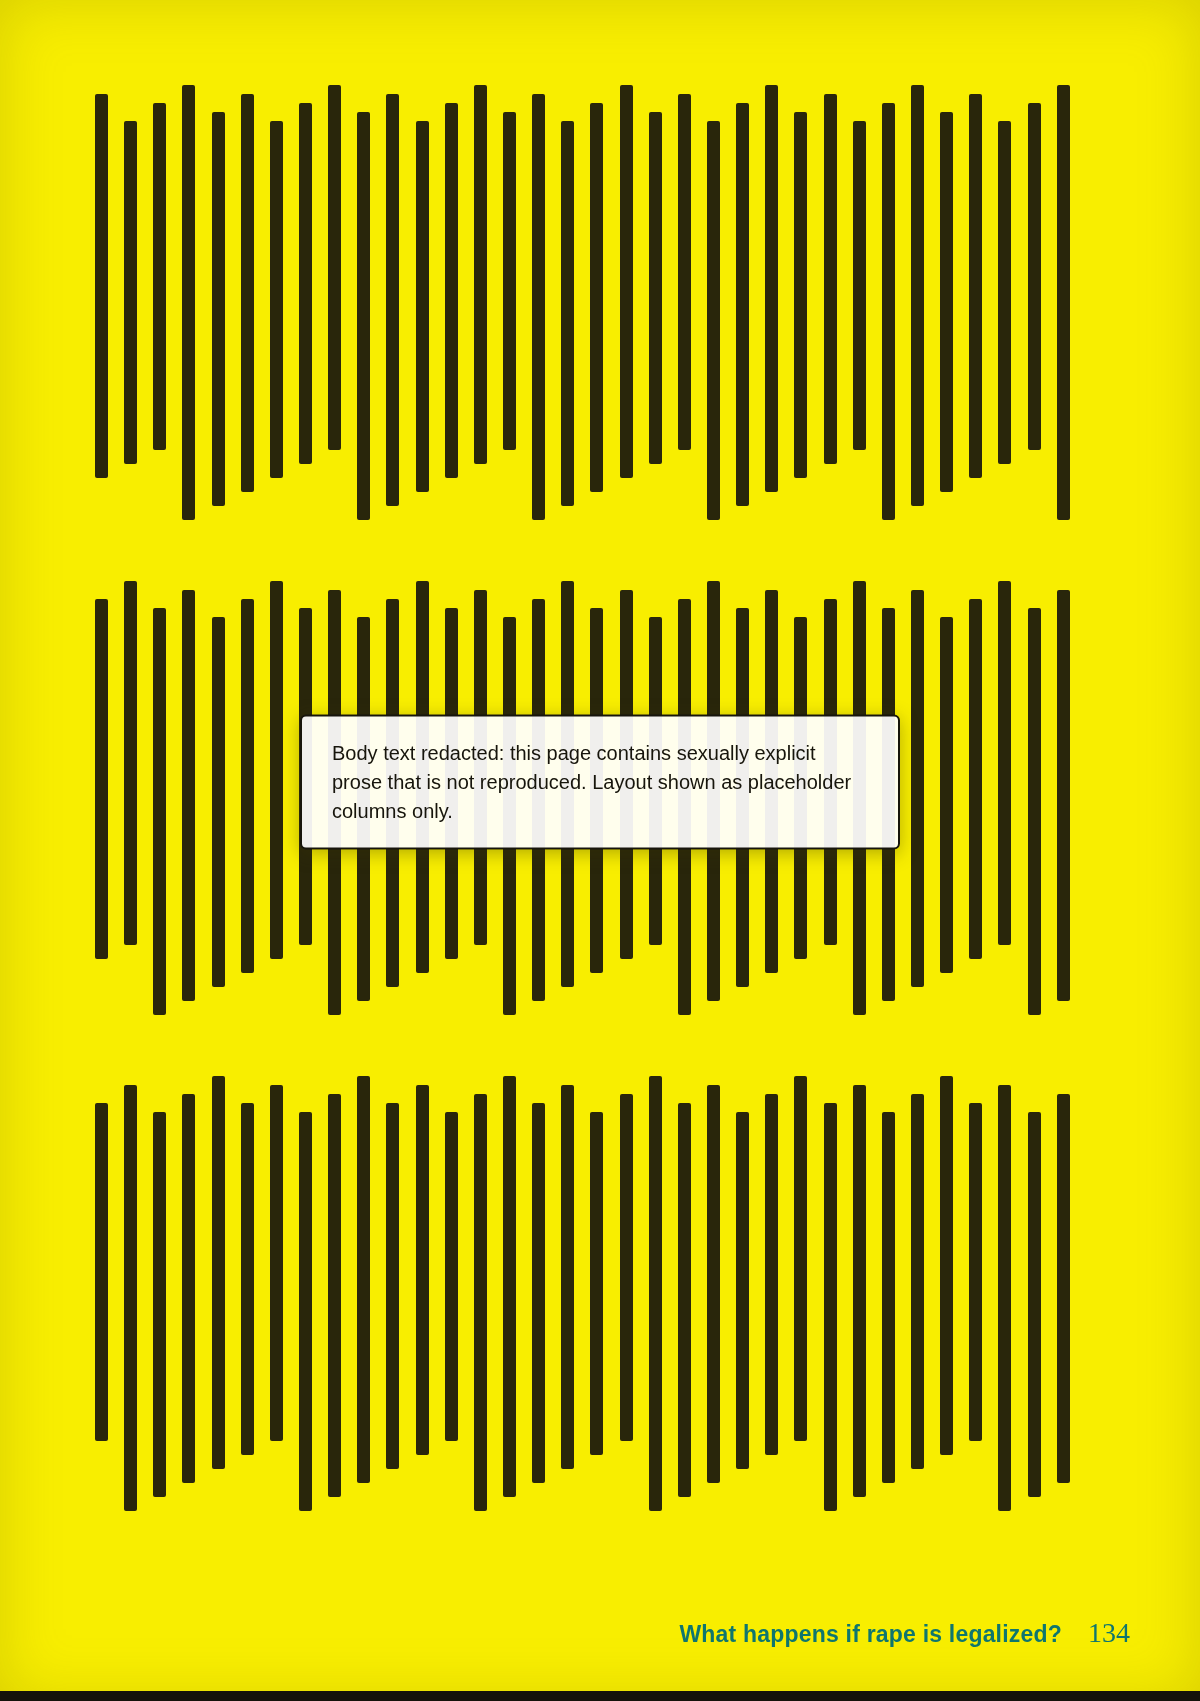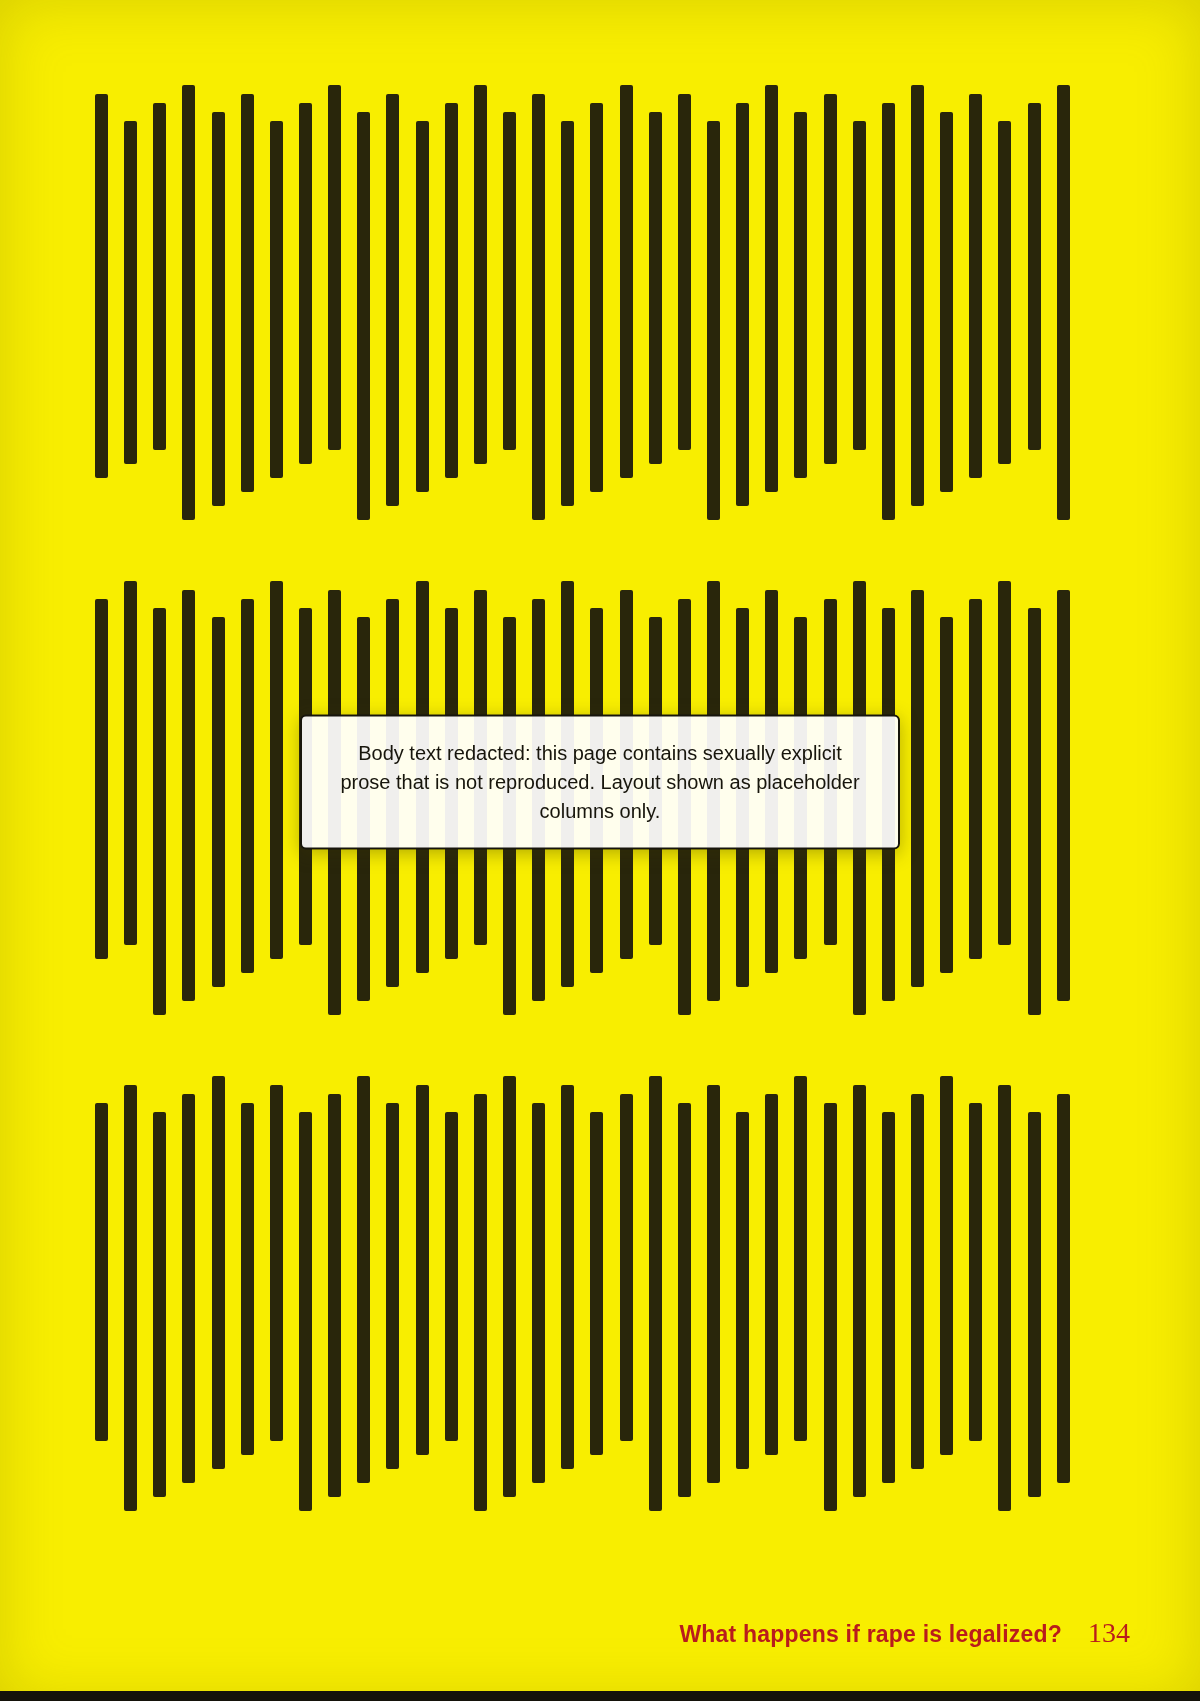--- a/index.html
+++ b/index.html
@@ -53,31 +53,31 @@
     transform: translate(-50%, -50%);
     max-width: 620px;
     background: rgba(255,255,255,.93);
     border: 2px solid #17150c;
     border-radius: 6px;
     padding: 22px 30px;
     font-family: "Liberation Sans", sans-serif;
     font-size: 20px;
     line-height: 1.45;
     color: #17150c;
-    text-align: center;
+    text-align: left;
     box-shadow: 0 4px 18px rgba(60,55,0,.35);
   }
   .footer {
     position: absolute;
     right: 70px;
     bottom: 52px;
     display: flex;
     align-items: baseline;
     gap: 26px;
-    color: #b91c1c;
+    color: #0f766e;
   }
   .footer-title {
     font-family: "Liberation Sans", sans-serif;
     font-weight: bold;
     font-size: 23px;
     letter-spacing: .2px;
   }
   .footer-page {
     font-family: "Liberation Serif", serif;
     font-size: 28px;

